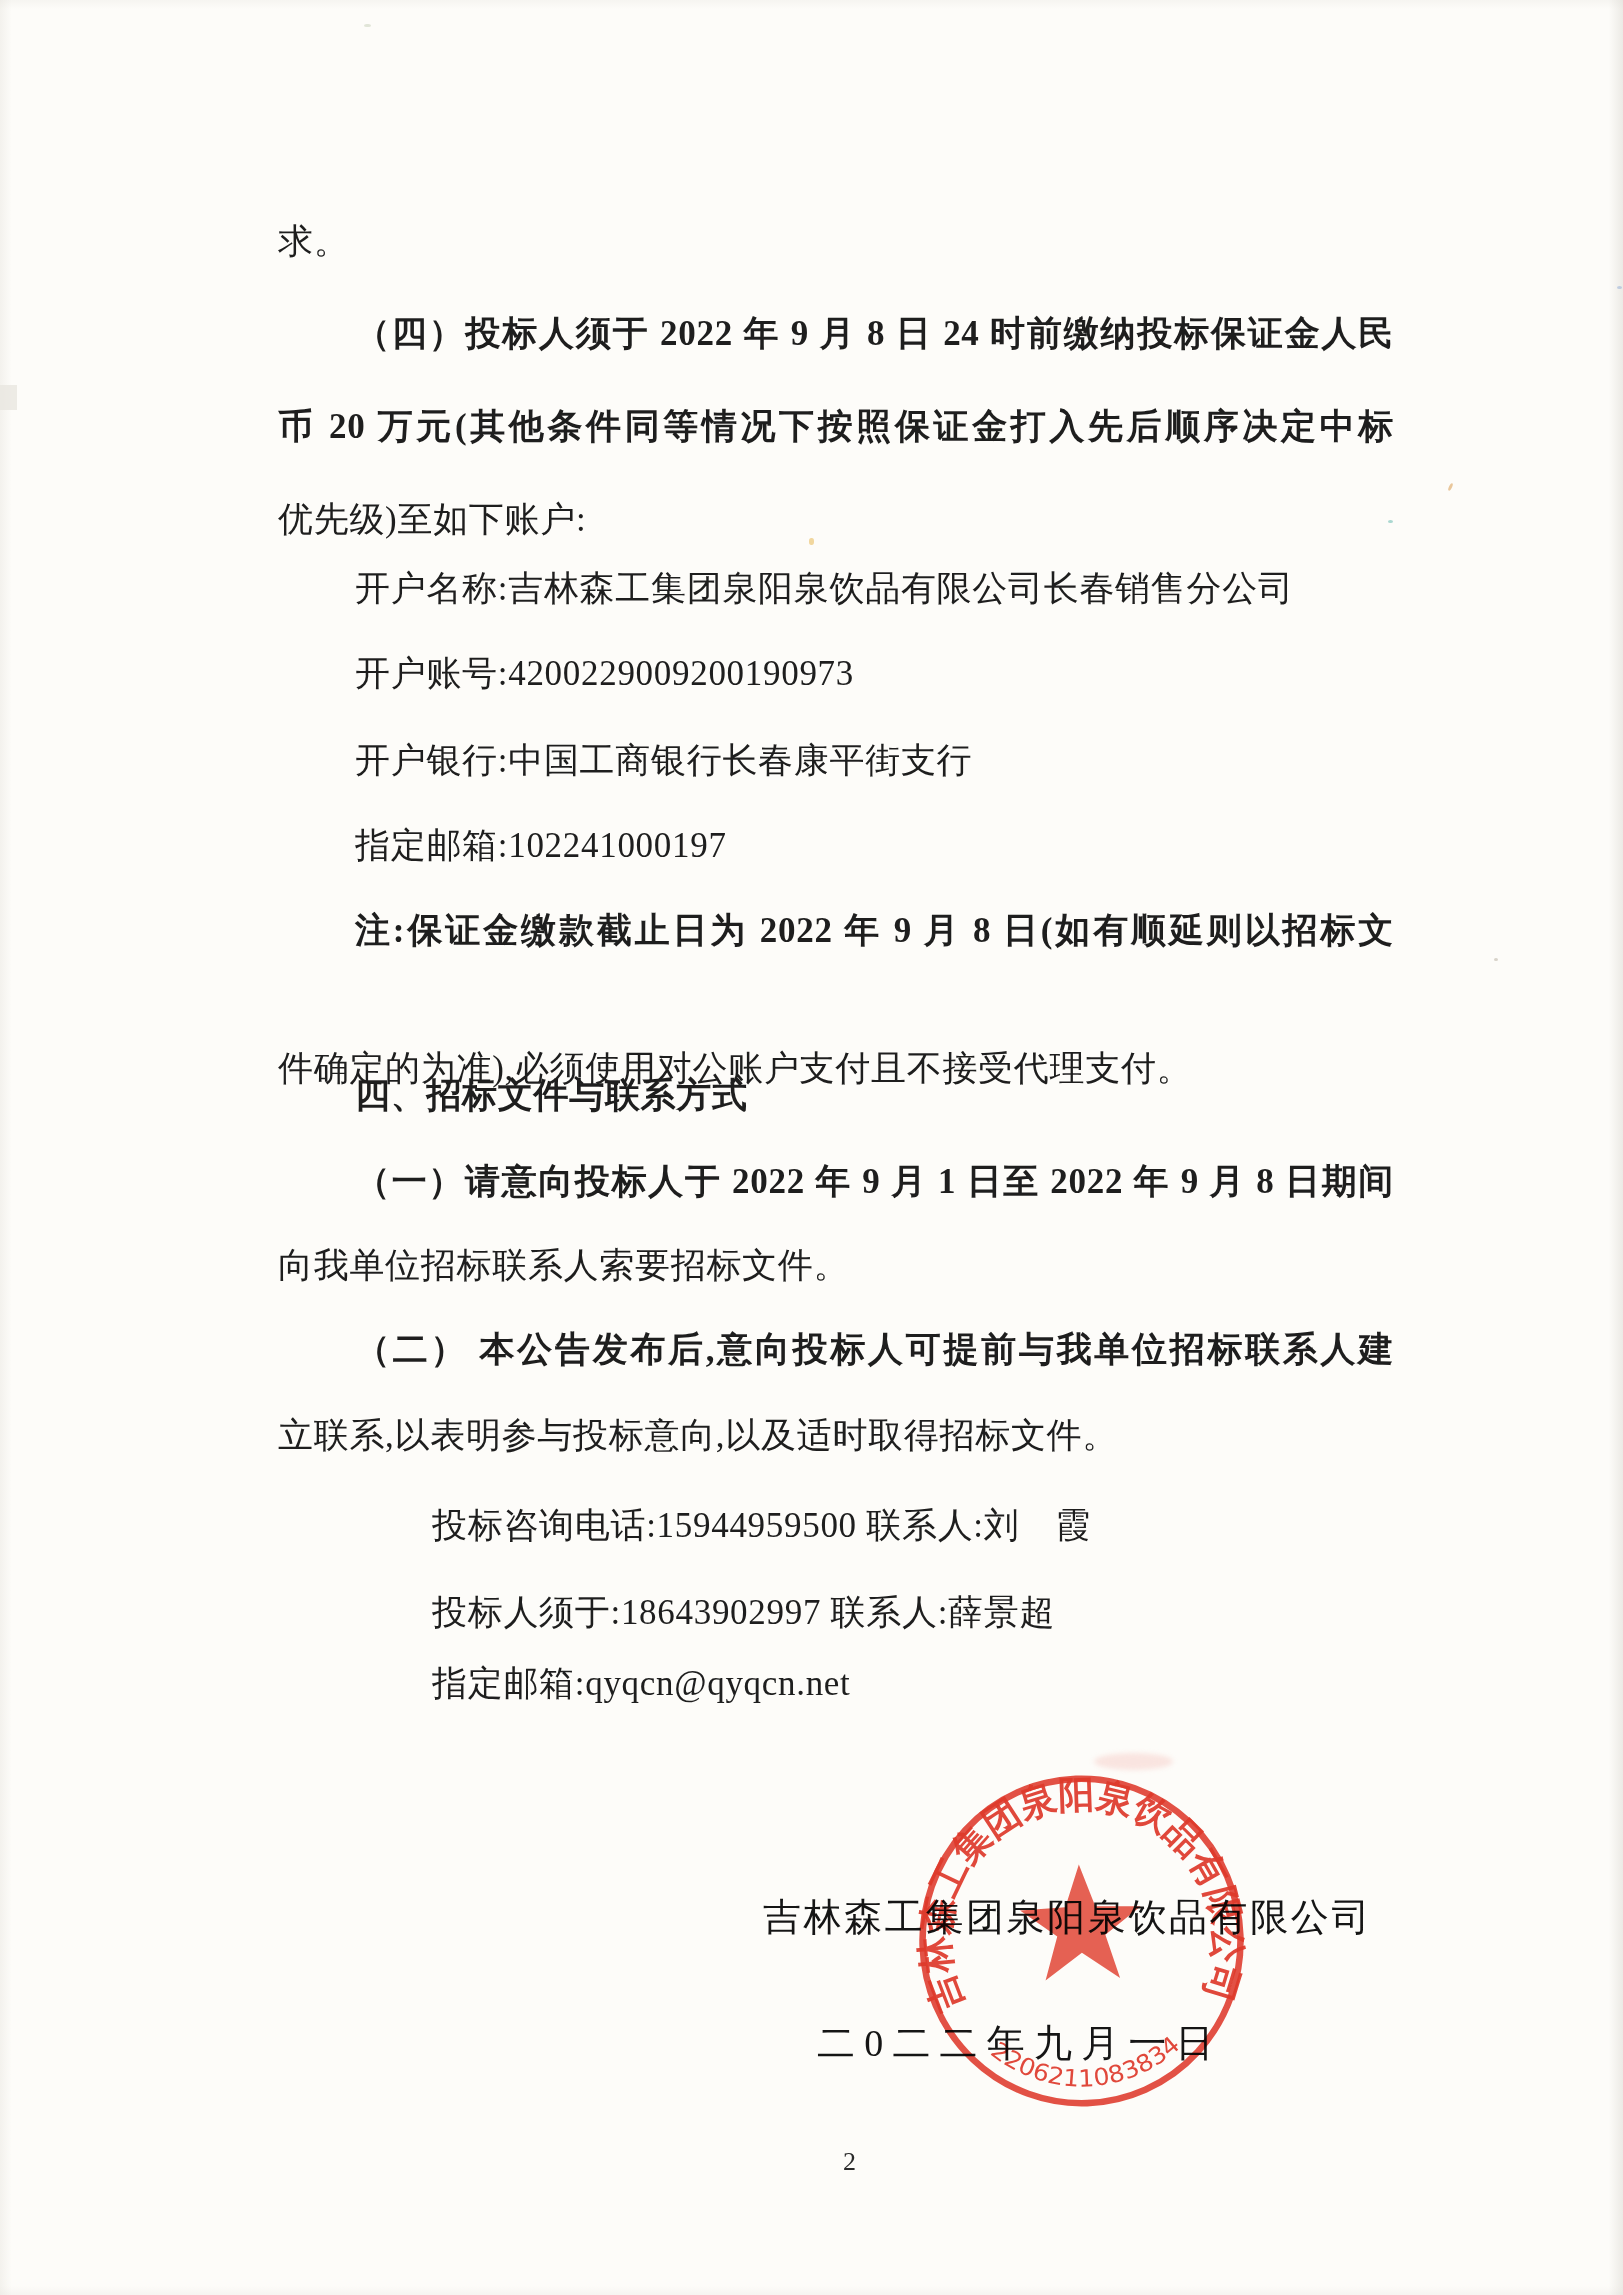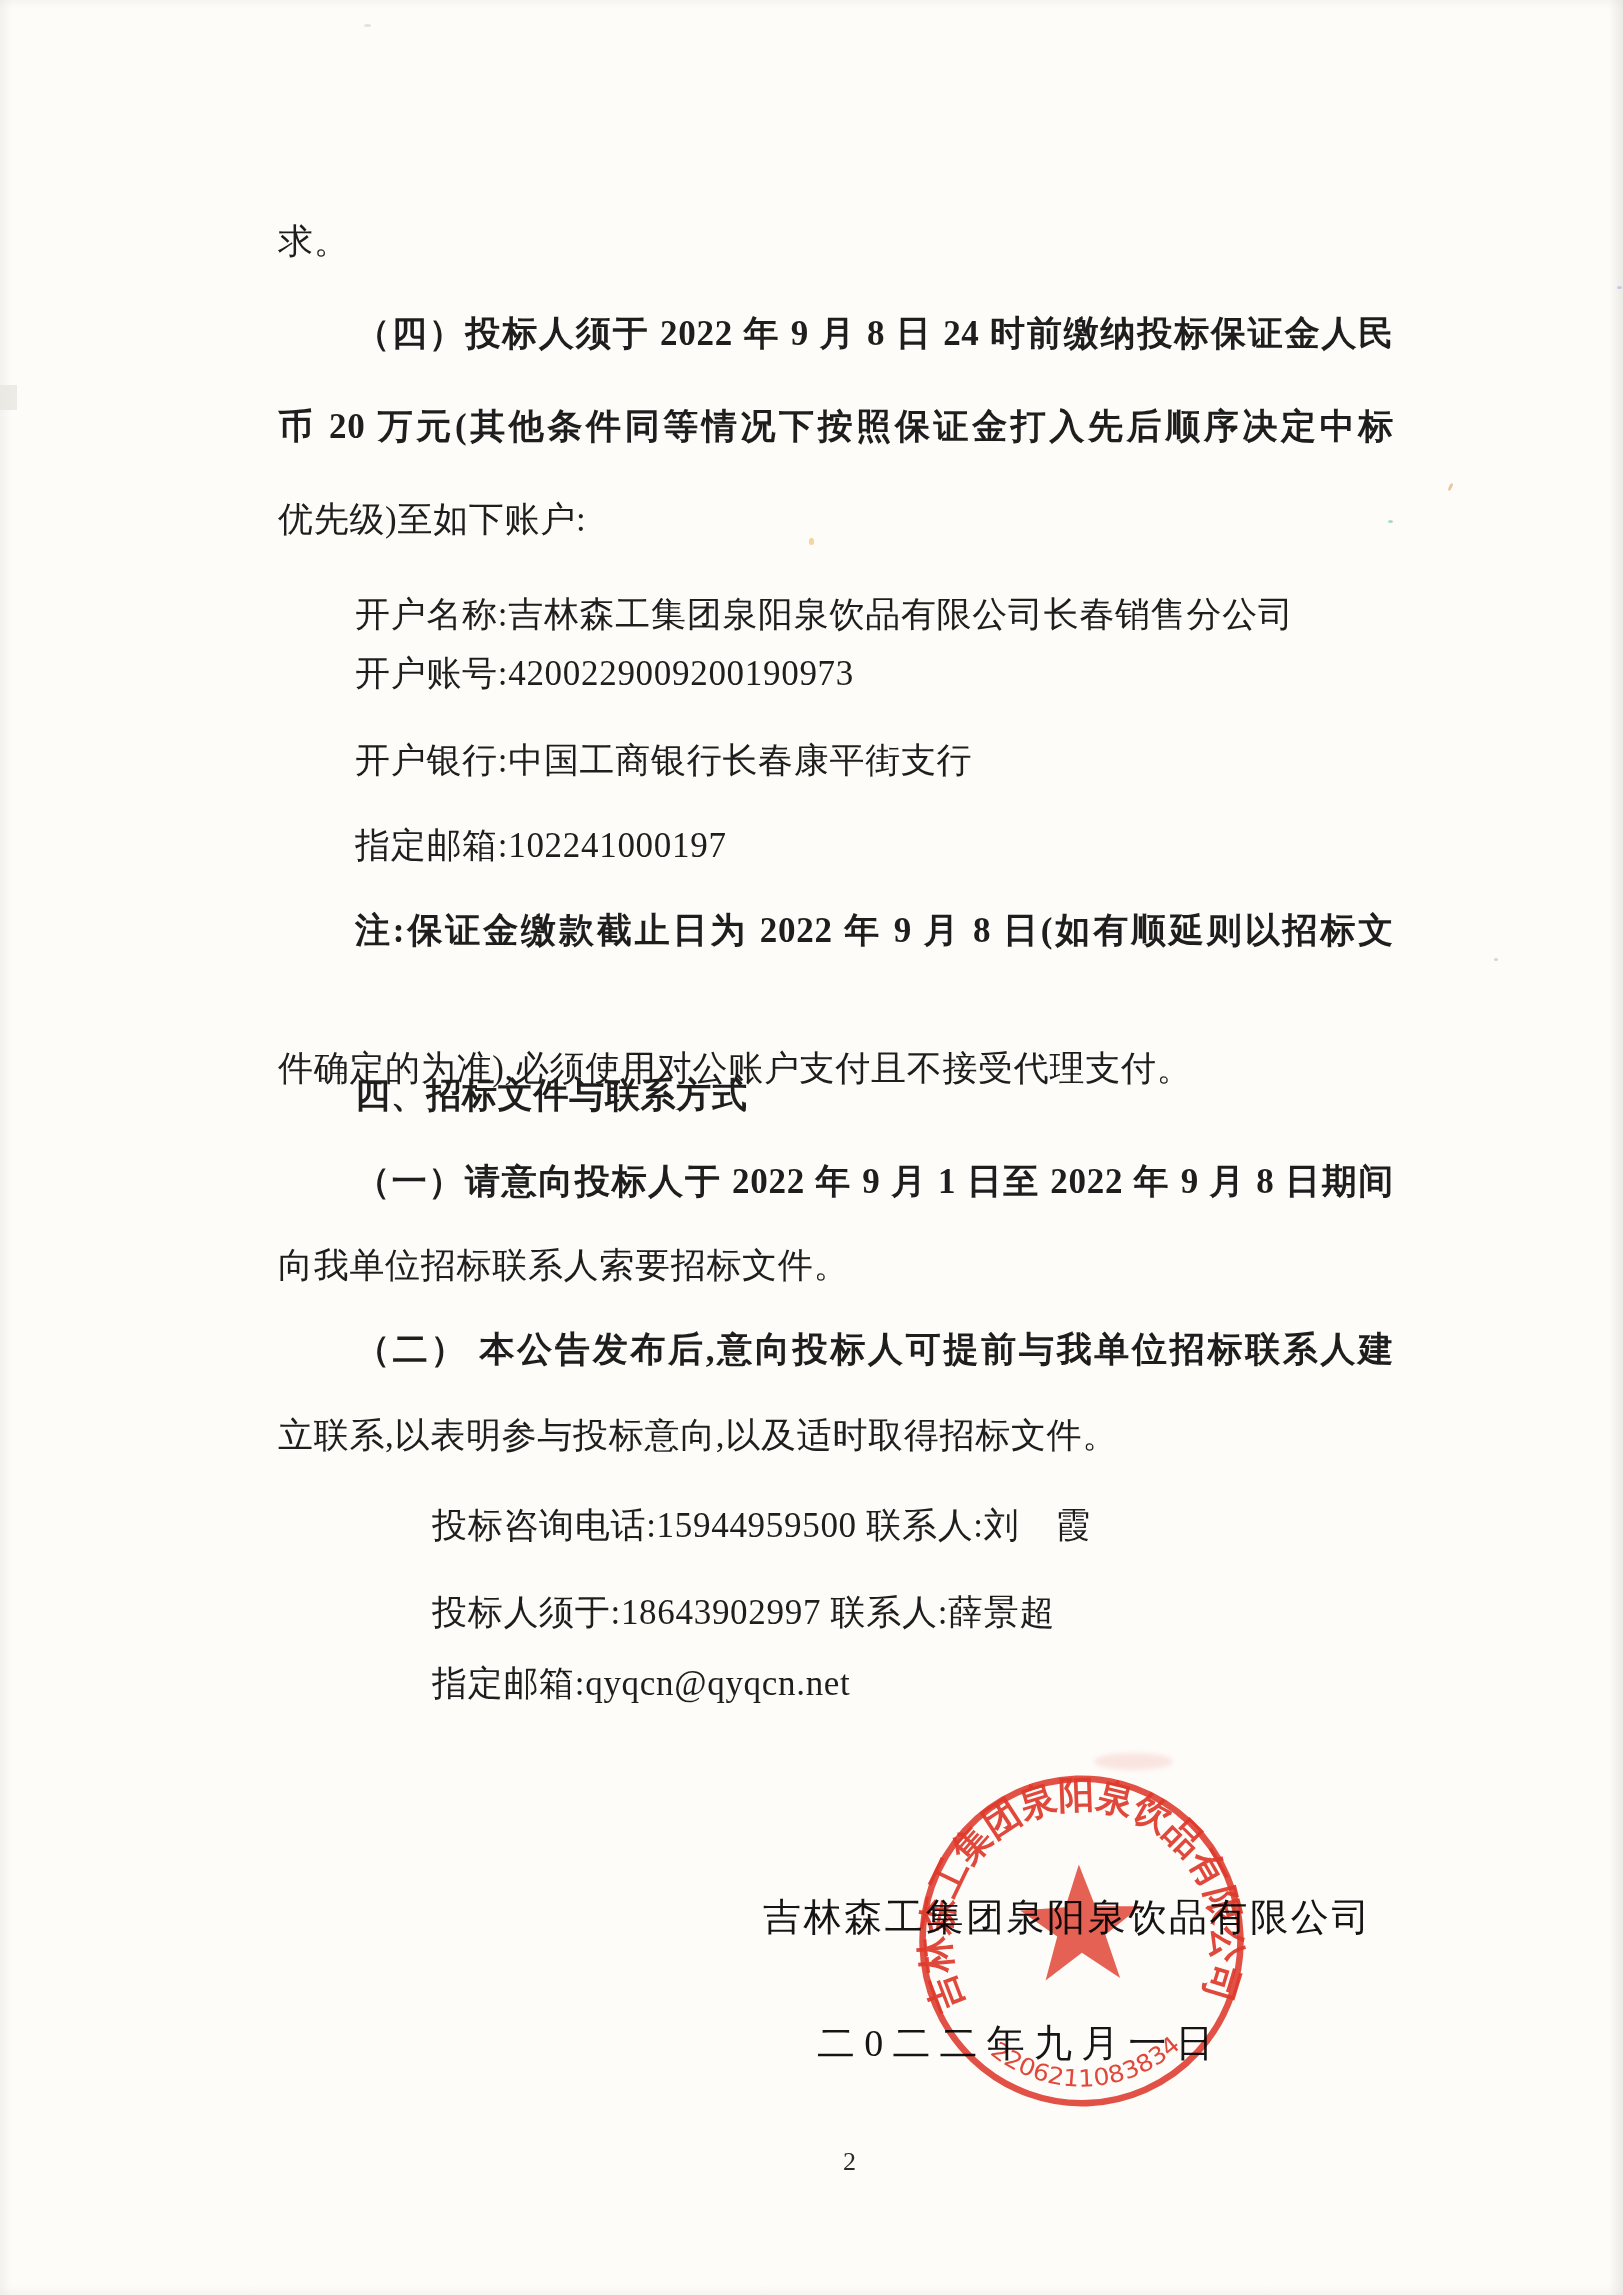--- a/index.html
+++ b/index.html
@@ -55,21 +55,21 @@
 </style>
 </head>
 <body>
 
 <div class="paper-vignette"></div>
 
 <div class="doc-line" style="top:221px">求。</div>
 <div class="doc-line indent justify" style="top:313px">（四）投标人须于 2022 年 9 月 8 日 24 时前缴纳投标保证金人民</div>
 <div class="doc-line justify" style="top:406px">币 20 万元(其他条件同等情况下按照保证金打入先后顺序决定中标</div>
 <div class="doc-line" style="top:499px">优先级)至如下账户:</div>
-<div class="doc-line account" style="top:594px">开户名称:吉林森工集团泉阳泉饮品有限公司长春销售分公司</div>
+<div class="doc-line account" style="top:568px">开户名称:吉林森工集团泉阳泉饮品有限公司长春销售分公司</div>
 <div class="doc-line account" style="top:653px">开户账号:4200229009200190973</div>
 <div class="doc-line account" style="top:740px">开户银行:中国工商银行长春康平街支行</div>
 <div class="doc-line account" style="top:825px">指定邮箱:102241000197</div>
 <div class="doc-line indent justify" style="top:910px">注:保证金缴款截止日为 2022 年 9 月 8 日(如有顺延则以招标文</div>
 <div class="doc-line" style="top:1048px">件确定的为准),必须使用对公账户支付且不接受代理支付。</div>
 <div class="doc-line heading" style="top:1075px">四、招标文件与联系方式</div>
 <div class="doc-line indent justify" style="top:1161px">（一）请意向投标人于 2022 年 9 月 1 日至 2022 年 9 月 8 日期间</div>
 <div class="doc-line" style="top:1245px">向我单位招标联系人索要招标文件。</div>
 <div class="doc-line indent justify" style="top:1329px">（二） 本公告发布后,意向投标人可提前与我单位招标联系人建</div>
 <div class="doc-line" style="top:1415px">立联系,以表明参与投标意向,以及适时取得招标文件。</div>

